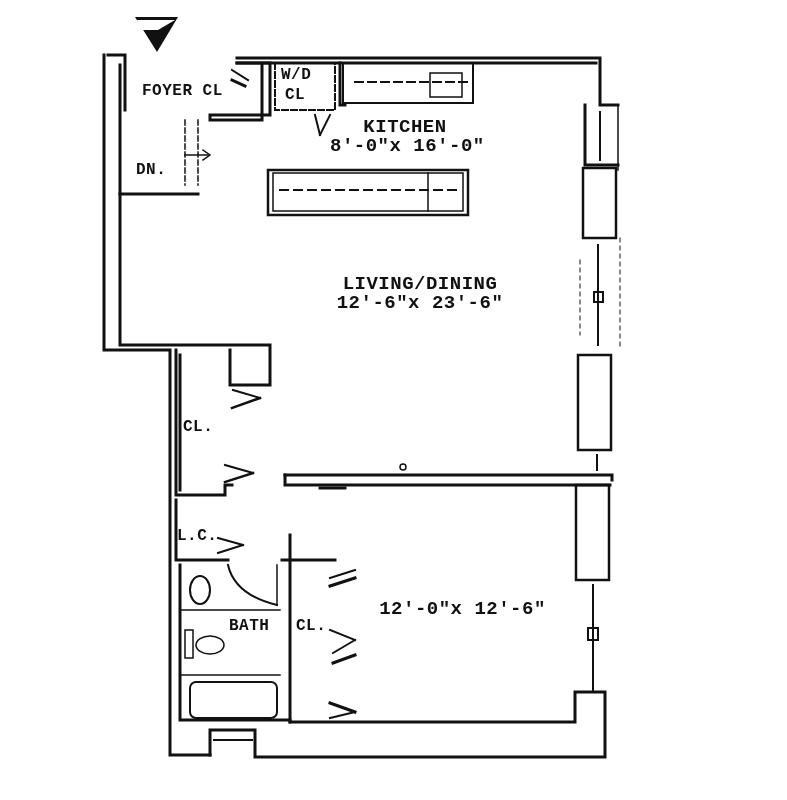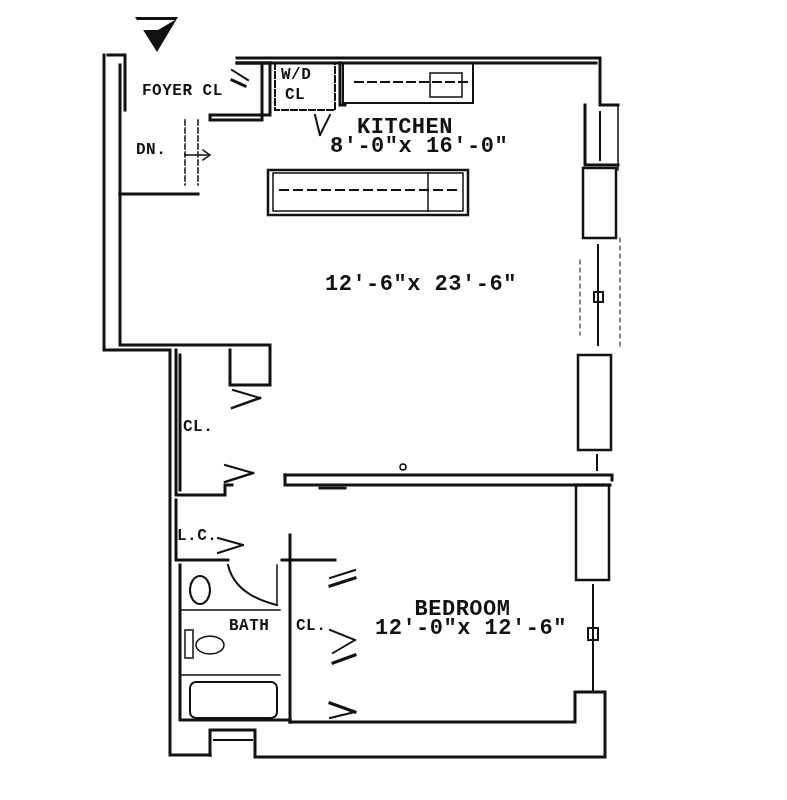--- a/index.html
+++ b/index.html
@@ -1,19 +1,19 @@
 <!DOCTYPE html>
 <html><head>
 <meta charset="utf-8">
 <style>
   html, body { margin:0; padding:0; background:#ffffff; }
   body { width:787px; height:800px; position:relative; overflow:hidden; font-family:"Liberation Sans", sans-serif; }
   svg { position:absolute; left:0; top:0; }
   .lbl { position:absolute; font-family:Liberation Mono, monospace; font-weight:bold; color:#111; white-space:nowrap; letter-spacing:0.5px; }
-  .room { font-size:22px; text-align:center; line-height:19px; }
+  .room { font-size:19px; text-align:center; line-height:19px; }
   .small { font-size:16px; }
 </style>
 </head>
 <body>
 
 <svg width="787" height="800" viewBox="0 0 787 800">
   <g stroke="#111" stroke-width="3" fill="none" stroke-linecap="square">
 
     <polygon points="135,17 178,17 157,52" fill="#111" stroke="none"></polygon>
 
@@ -102,32 +102,32 @@
   </g>
   <g fill="#fff" stroke="none">
     <polygon points="137,20 175,20 158,30 140,30"></polygon>
   </g>
   <text x="143" y="29" font-size="9" font-weight="bold" fill="#fff" font-family="Liberation Sans, sans-serif">5-55</text>
 </svg>
 
 <div class="lbl small" style="left:142px;top:82px;">FOYER CL</div>
 <div class="lbl small" style="left:281px;top:66px;">W/D</div>
 <div class="lbl small" style="left:285px;top:86px;text-align:center;">CL</div>
-<div class="lbl small" style="left:136px;top:141px;">DN.</div>
+<div class="lbl small" style="left:136px;top:161px;">DN.</div>
 
 <div class="lbl room" style="left:330px;top:118px;width:150px;">
   <div>KITCHEN</div>
   <div>8'-0"x 16'-0"</div>
 </div>
 
 <div class="lbl room" style="left:325px;top:275px;width:190px;">
+  <div>LIVING/DINING</div>
   <div>12'-6"x 23'-6"</div>
 </div>
 
 <div class="lbl small" style="left:183px;top:418px;">CL.</div>
 <div class="lbl small" style="left:177px;top:527px;text-align:right;">L.C.</div>
 <div class="lbl small" style="left:229px;top:617px;">BATH</div>
 <div class="lbl small" style="left:296px;top:617px;">CL.</div>
 
 <div class="lbl room" style="left:375px;top:600px;width:175px;">
-  <div>BEDROOM</div>
   <div>12'-0"x 12'-6"</div>
 </div>
 
 </body></html>

